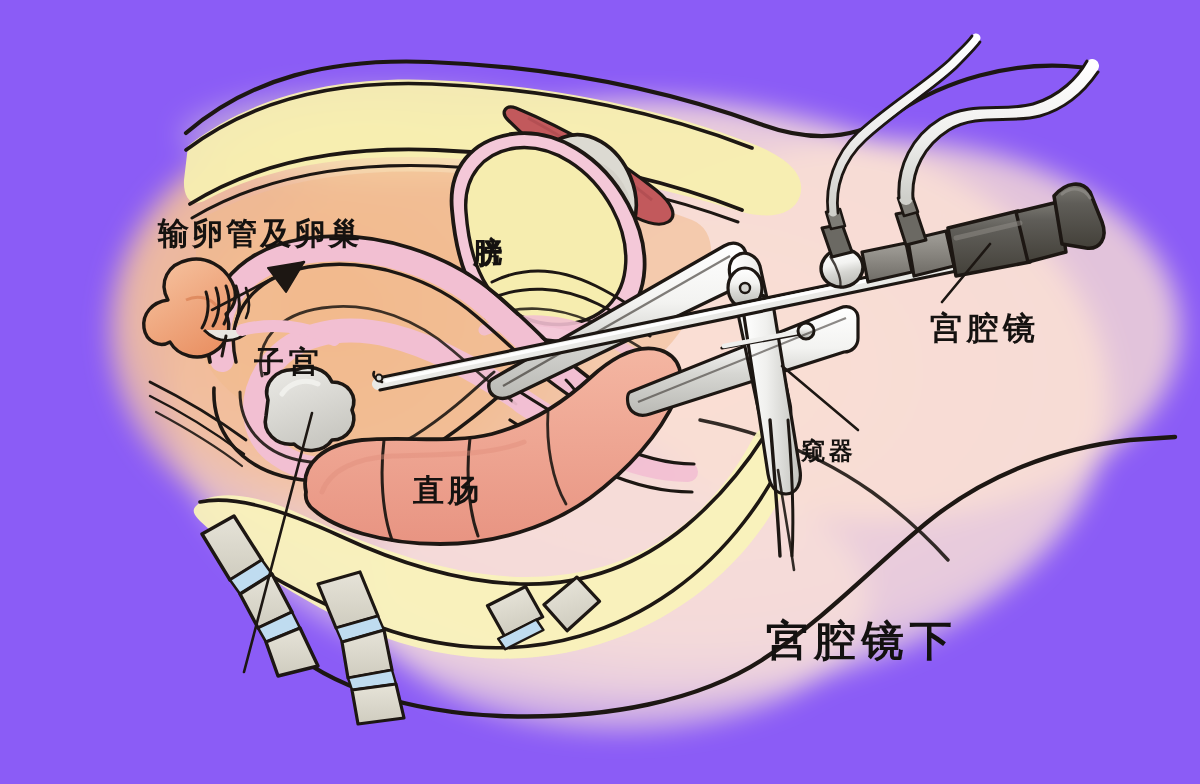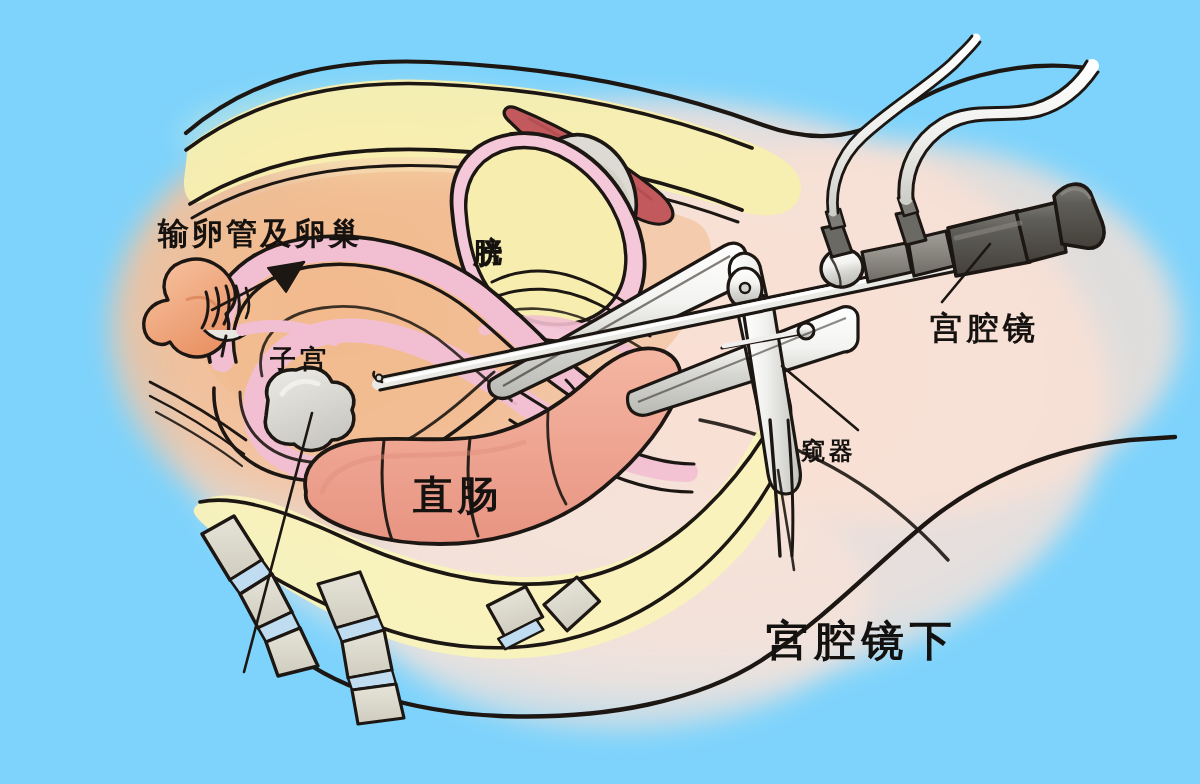--- a/index.html
+++ b/index.html
@@ -12,43 +12,43 @@
     height: 784px;
     overflow: hidden;
     font-family: "DejaVu Sans", sans-serif;
     position: relative;
   }
   #stage {
     position: absolute;
     inset: 0;
     width: 1200px;
     height: 784px;
-    background: #7dd3fc;
+    background: #8b5cf6;
   }
   #art {
     position: absolute;
     left: 0;
     top: 0;
     width: 1200px;
     height: 784px;
   }
   .lbl {
     position: absolute;
     font-family: "DejaVu Sans", sans-serif;
     color: #151210;
     white-space: pre;
     line-height: 1.18;
     font-weight: 600;
     letter-spacing: 0.06em;
     text-rendering: geometricPrecision;
   }
   .lbl-tube   { left: 158px; top: 216px; font-size: 31px; letter-spacing: 0.10em; }
   .lbl-bladder{ left: 471px; top: 212px; font-size: 29px; writing-mode: vertical-rl; letter-spacing: 0.10em; }
-  .lbl-uterus { left: 270px; top: 345px; font-size: 26px; letter-spacing: 0.16em; text-align: center; }
-  .lbl-rectum { left: 413px; top: 473px; font-size: 40px; letter-spacing: 0.12em; }
+  .lbl-uterus { left: 254px; top: 345px; font-size: 30px; letter-spacing: 0.16em; text-align: center; }
+  .lbl-rectum { left: 413px; top: 473px; font-size: 31px; letter-spacing: 0.12em; }
   .lbl-fibroid{ left: 131px; top: 681px; font-size: 31px; letter-spacing: 0.13em; }
   .lbl-scope  { left: 930px; top: 310px; font-size: 32px; letter-spacing: 0.14em; }
   .lbl-spec   { left: 801px; top: 437px; font-size: 24px; letter-spacing: 0.16em; }
   .title-block {
     position: absolute;
     left: 766px;
     top: 614px;
     font-size: 42px;
     letter-spacing: 0.14em;
     line-height: 1.30;

